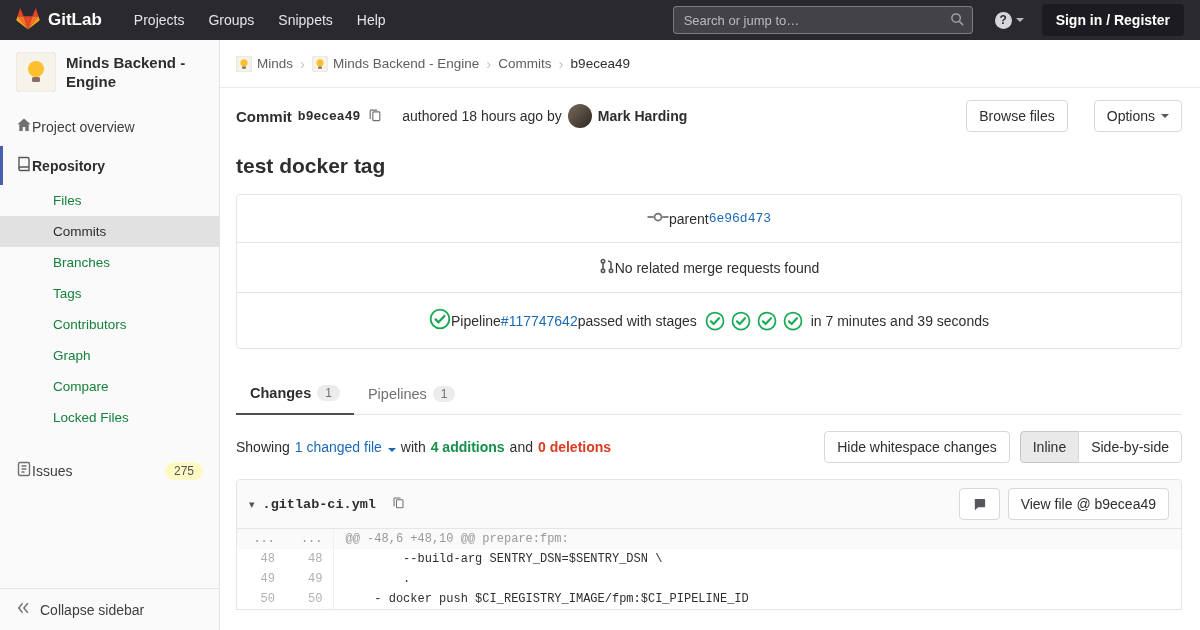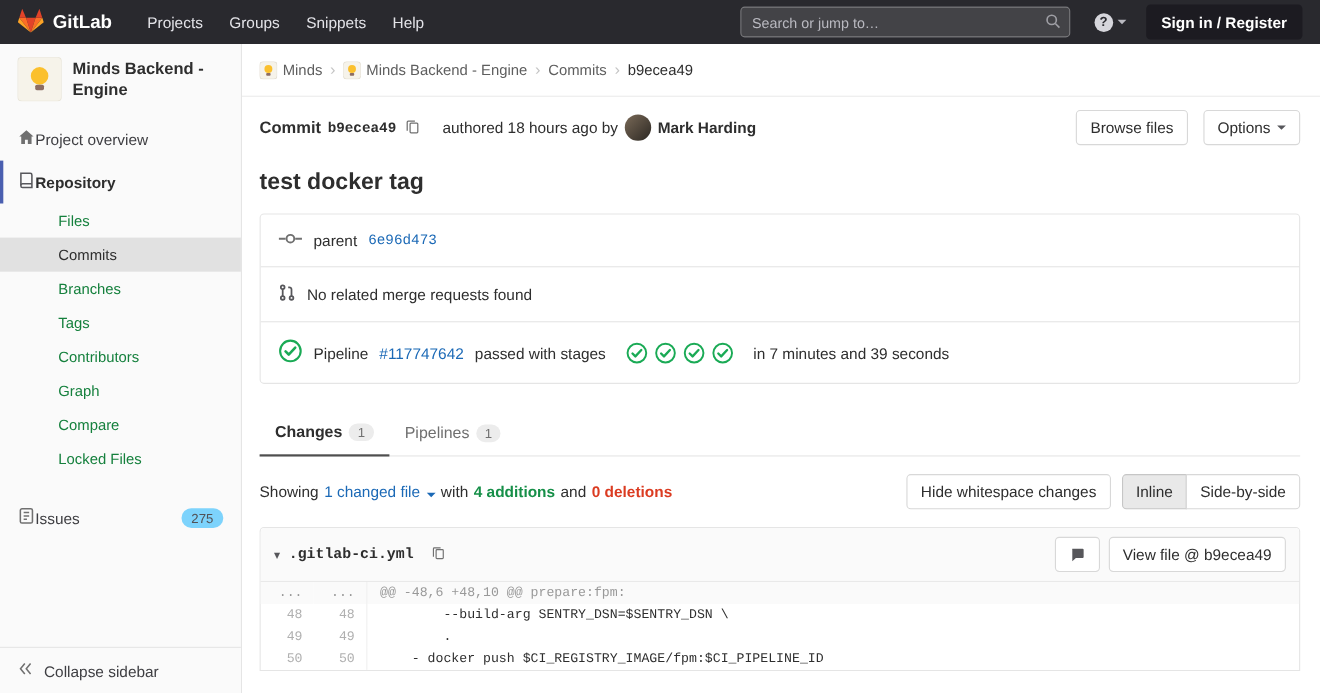--- a/index.html
+++ b/index.html
@@ -24,47 +24,47 @@
 
   
   .sidebar { position:absolute; top:40px; left:0; bottom:0; width:220px; background:#fafafa; border-right:1px solid #e5e5e5; }
   .project-head { display:flex; gap:10px; padding:12px 16px; align-items:flex-start; }
   .project-title { font-size:15px; font-weight:700; line-height:1.25; padding-top:2px; }
   .side-item { display:flex; align-items:center; padding:10px 16px; font-size:14px; color:#3e3e42; cursor:pointer; }
   .side-item.active-section { border-left:3px solid #4a5fb0; padding-left:13px; font-weight:700; color:#2e2e2e; }
   .sub-list { }
   .sub-item { padding:8px 16px 8px 53px; font-size:13.5px; color:#15803d; cursor:pointer; }
   .sub-item.active { background:#e1e1e1; color:#2e2e2e; }
-  .side-item .count-badge { margin-left:auto; background:#7dd3fc; color:#525257; border-radius:10px; font-size:12px; padding:2px 9px; }
+  .side-item .count-badge { margin-left:auto; background:#fef9c3; color:#525257; border-radius:10px; font-size:12px; padding:2px 9px; }
   .issues-item { margin-top:18px; }
   .collapse-bar { position:absolute; bottom:0; left:0; right:0; border-top:1px solid #e5e5e5; background:#fafafa; display:flex; align-items:center; gap:10px; padding:12px 16px; font-size:14px; color:#3e3e42; cursor:pointer; }
 
   
   .main { position:absolute; top:40px; left:220px; right:0; bottom:0; overflow:hidden; background:#fff; }
   .breadcrumbs { display:flex; align-items:center; gap:7px; height:48px; padding:0 16px; border-bottom:1px solid #ececec; font-size:13.5px; color:#5e5e5e; }
   .breadcrumbs .crumb { display:flex; align-items:center; gap:5px; cursor:pointer; color:#5e5e5e; }
   .breadcrumbs .sep { color:#c4c4c4; font-size:15px; }
   .breadcrumbs .current { color:#2e2e2e; }
   .content { padding:12px 18px 0 16px; }
 
   .commit-row { display:flex; align-items:center; }
   .commit-label { font-weight:700; font-size:15px; margin-right:6px; }
   .sha { font-family:"Liberation Mono", monospace; font-size:13px; font-weight:700; }
   .icon-btn { background:none; border:none; cursor:pointer; padding:2px 4px; margin-left:4px; }
   .authored { margin-left:16px; display:flex; align-items:center; gap:6px; }
   .avatar-24 { width:24px; height:24px; border-radius:50%; background:linear-gradient(135deg,#7a6a58,#2c2823); display:inline-block; }
   .author-name { font-weight:700; }
-  .commit-actions { margin-left:auto; display:flex; gap:14px; }
+  .commit-actions { margin-left:auto; display:flex; gap:26px; }
   .btn { background:#fff; border:1px solid #d8d8d8; border-radius:4px; padding:7px 12px; font-size:14px; color:#2e2e2e; cursor:pointer; display:inline-flex; align-items:center; gap:6px; font-family:inherit; }
   .btn .dk-caret { width:0; height:0; border-left:4px solid transparent; border-right:4px solid transparent; border-top:4px solid #57575b; }
 
   .commit-title { font-size:21px; font-weight:700; margin:22px 0 16px; }
 
   .info-box { border:1px solid #e5e5e5; border-radius:4px; }
-  .info-row { display:flex; align-items:center; gap:10px; padding:15px 16px; border-bottom:1px solid #e5e5e5; font-size:14px; }
+  .info-row { display:flex; align-items:center; padding:15px 16px; border-bottom:1px solid #e5e5e5; font-size:14px;justify-content:center; }
   .info-row:last-child { border-bottom:none; }
   .link { color:#1b69b6; cursor:pointer; }
   .mono-link { font-family:"Liberation Mono", monospace; font-size:13px; }
   .stage-icons { display:inline-flex; gap:6px; margin:0 8px; }
 
   .tabs { display:flex; border-bottom:1px solid #e5e5e5; margin-top:24px; }
   .tab { display:flex; align-items:center; gap:6px; padding:12px 14px; font-size:14.5px; color:#707070; cursor:pointer; }
   .tab.active { color:#2e2e2e; font-weight:700; border-bottom:2px solid #4f4f4f; margin-bottom:-1px; }
   .pill { background:#ececec; color:#707070; border-radius:10px; font-size:12px; padding:1px 8px; font-weight:400; }
 

